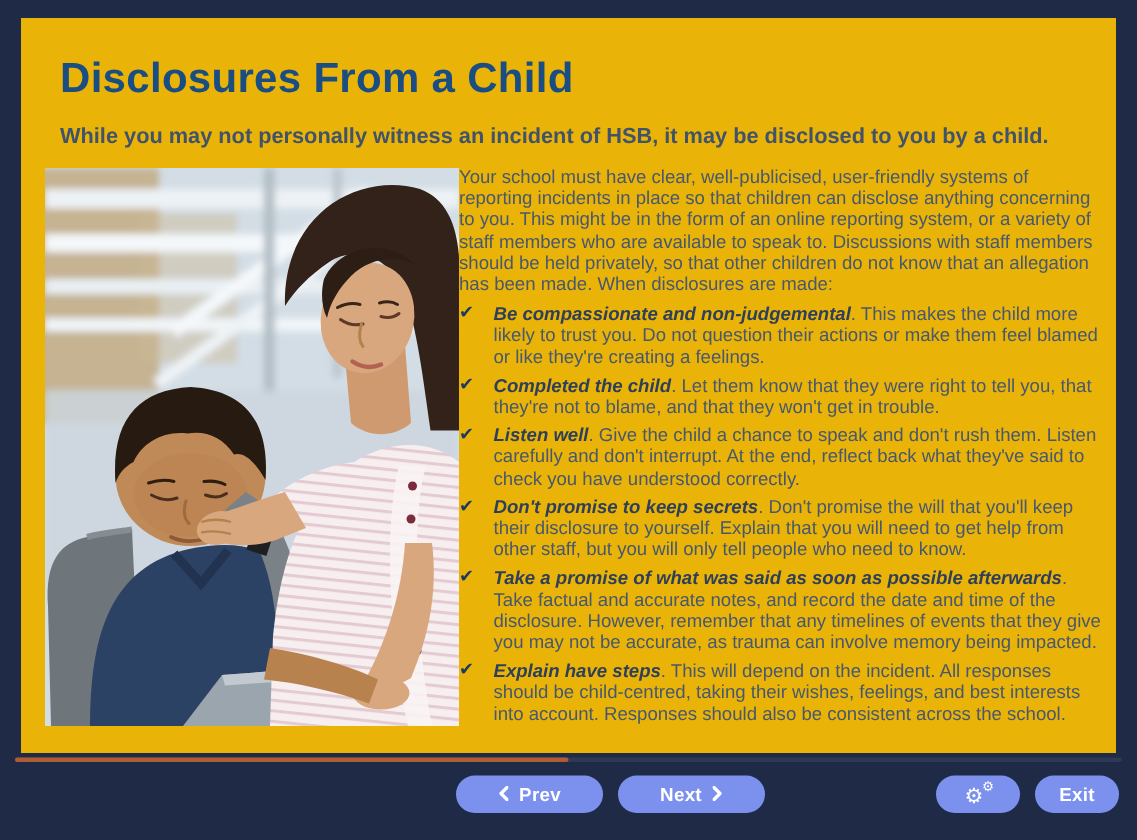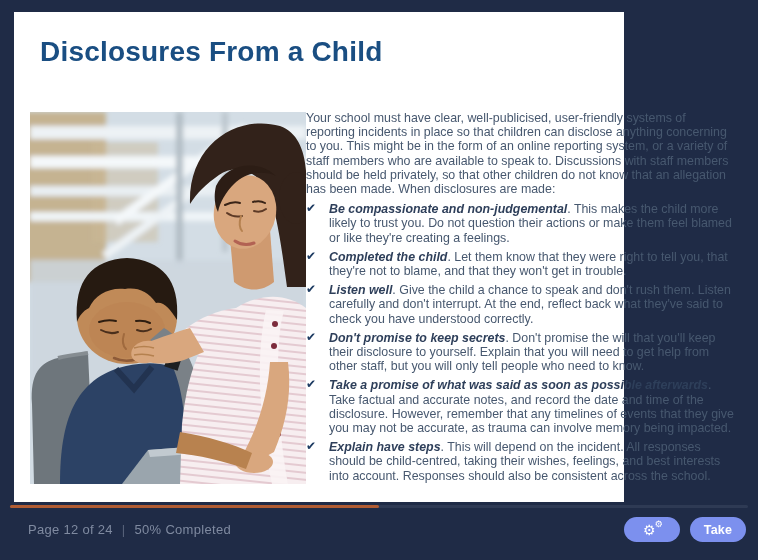--- a/index.html
+++ b/index.html
@@ -4,22 +4,22 @@
 <style>
   * { box-sizing: border-box; }
   html,body { margin:0; padding:0; background:#1f2b46; }
   .stage {
     position:relative; width:758px; height:560px; overflow:hidden;
     background:#1f2b46;
     font-family:"Liberation Sans","DejaVu Sans",sans-serif;
   }
   
   .card {
-    position:absolute; left:14px; top:12px; width:610px; height:490px;
-    background:#ffffff; padding:24px 26px;
+    position:absolute; left:14px; top:12px; width:730px; height:490px;
+    background:#eab308; padding:24px 26px;
   }
   .title {
     margin:0; font-size:28px; font-weight:600; color:#1a4e82; letter-spacing:.2px;
   }
   .subtitle {
     margin:15px 0 0; font-size:14.5px; font-weight:600; color:#41526b;
   }
   .photo {
     position:absolute; left:16px; top:100px; width:276px; height:372px;
     overflow:hidden; background:#d3dde5;
@@ -62,20 +62,21 @@
   .gear-big { position:absolute; left:0; top:0; font-size:14px; line-height:16px; color:#fff; }
   .gear-small { position:absolute; right:-2px; top:-3px; font-size:9px; line-height:10px; color:#fff; }
 </style>
 </head>
 <body>
 
 <div class="stage">
 
   <div class="card">
     <h1 class="title">Disclosures From a Child</h1>
+    <p class="subtitle">While you may not personally witness an incident of HSB, it may be disclosed to you by a child.</p>
 
     <div class="photo">
       <svg width="276" height="372" viewBox="0 0 276 372" xmlns="http://www.w3.org/2000/svg">
         <defs>
           <pattern id="pinstripe" width="7" height="7" patternUnits="userSpaceOnUse" patternTransform="rotate(96)">
             <rect width="7" height="7" fill="#f7eef0"></rect>
             <rect width="2" height="7" fill="#e4cad1"></rect>
           </pattern>
           <filter id="bgblur" x="-10%" y="-10%" width="120%" height="120%">
             <feGaussianBlur stdDeviation="2.4"></feGaussianBlur>
@@ -179,28 +180,39 @@
           <b>Explain have steps</b><span>. This will depend on the incident. All responses should be child-centred, taking their wishes, feelings, and best interests into account. Responses should also be consistent across the school.</span>
         </li>
       </ul>
     </div>
   </div>
 
   <div class="progress">
     <div class="progress-fill" style="width: 50%;"></div>
   </div>
 
-  <div class="page-status">
-    <span>Page 12 of 24</span><span class="sep">|</span><span>50% Completed</span>
-  </div>
-
+
+  <div class="nav-buttons">
+    <button class="pill wide">
+      <span><svg width="7" height="10" viewBox="0 0 7 10">
+            <path d="M6 1 L2 5 L6 9" stroke="#fff" stroke-width="2.2" fill="none" stroke-linecap="round" stroke-linejoin="round"></path>
+          </svg></span>
+      <span>Prev</span>
+    </button>
+    <button class="pill wide">
+      <span>Next</span>
+      <span><svg width="7" height="10" viewBox="0 0 7 10">
+            <path d="M1 1 L5 5 L1 9" stroke="#fff" stroke-width="2.2" fill="none" stroke-linecap="round" stroke-linejoin="round"></path>
+          </svg></span>
+    </button>
+  </div>
 
   <div class="right-buttons">
     <button class="pill small">
       <span class="gears">
         <span class="gear-big">⚙</span>
         <span class="gear-small">⚙</span>
       </span>
     </button>
-    <button class="pill small">Take</button>
+    <button class="pill small">Exit</button>
   </div>
 
 </div>
 
 </body></html>

